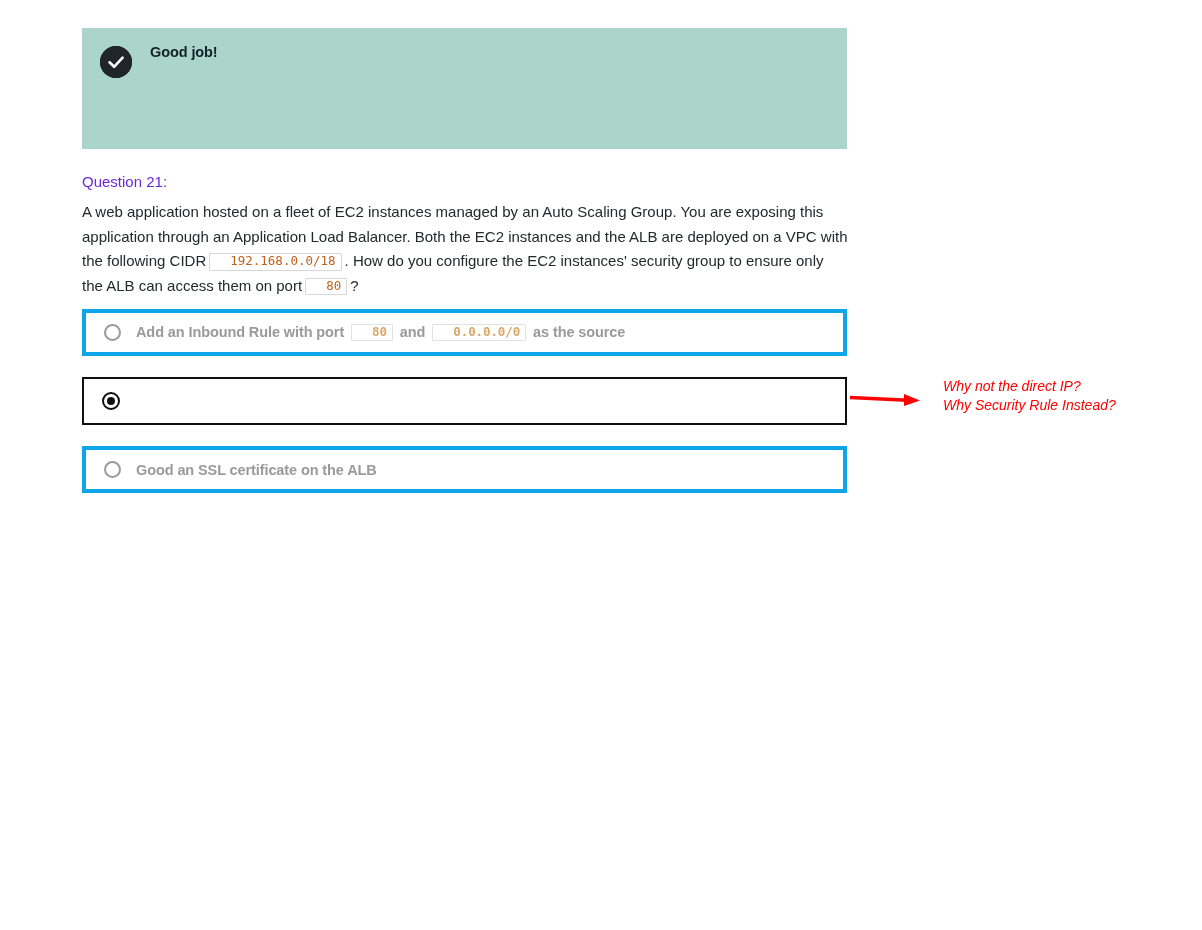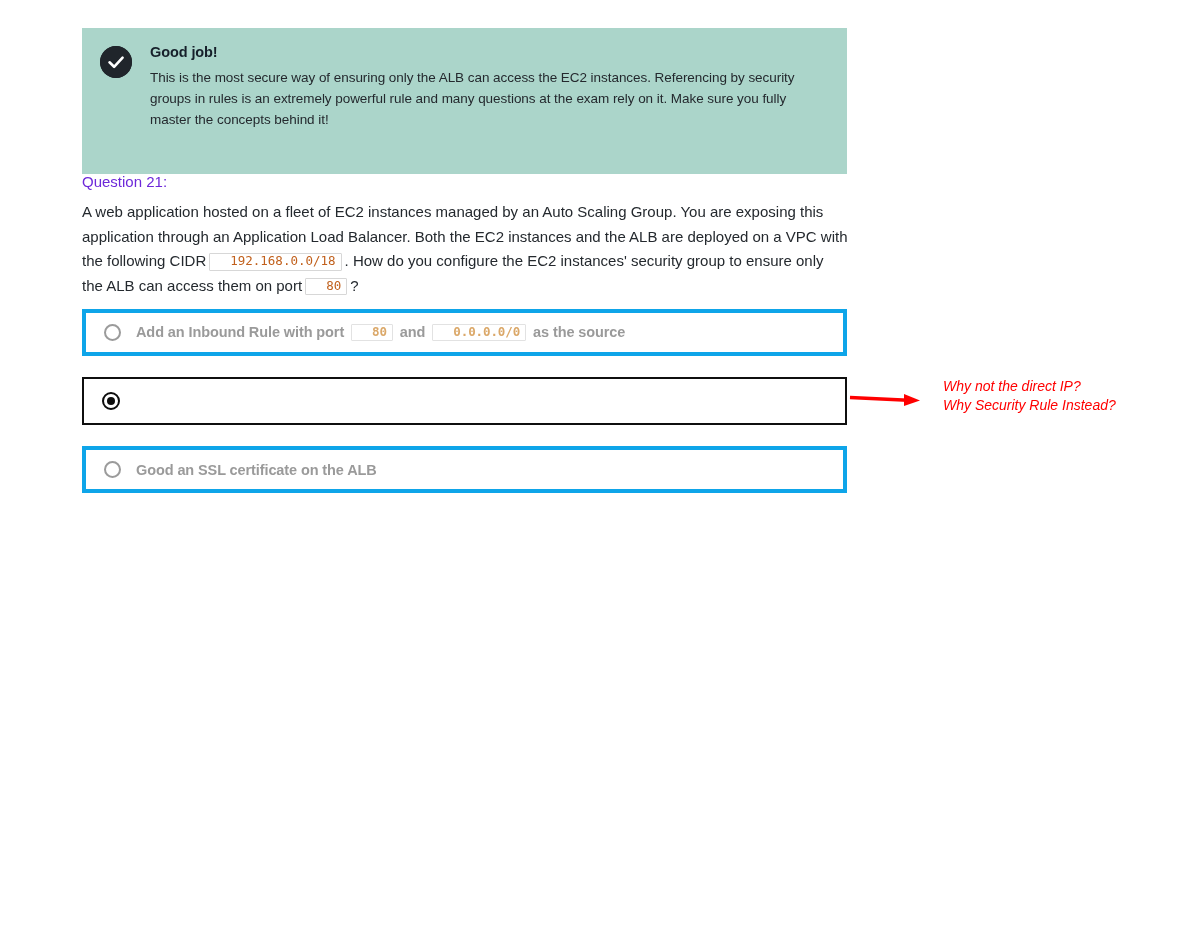--- a/index.html
+++ b/index.html
@@ -14,21 +14,21 @@
     font-family: "Liberation Sans", sans-serif;
     -webkit-font-smoothing: antialiased;
   }
 
   
   .feedback-banner {
     position: absolute;
     left: 82px;
     top: 28px;
     width: 765px;
-    height: 146px;
+    height: 121px;
     background: #abd5ca;
     box-sizing: border-box;
     padding: 16px 20px 16px 18px;
     display: flex;
     align-items: flex-start;
   }
   .feedback-icon-wrap {
     flex: 0 0 auto;
     width: 32px;
     height: 32px;
@@ -180,21 +180,20 @@
   <div class="feedback-icon-wrap">
     <span class="check-circle">
       <svg width="32" height="32" viewBox="0 0 32 32" aria-hidden="true">
         <circle cx="16" cy="16" r="16" fill="#20252b"></circle>
         <path d="M9.5 16.3 L14.1 20.8 L22.6 11.6" stroke="#ffffff" stroke-width="2.6" fill="none" stroke-linecap="round" stroke-linejoin="round"></path>
       </svg>
     </span>
   </div>
   <div class="feedback-body">
     <p class="feedback-title">Good job!</p>
-    <p class="feedback-text">This is the most secure way of ensuring only the ALB can access the EC2 instances. Referencing by security groups in rules is an extremely powerful rule and many questions at the exam rely on it. Make sure you fully master the concepts behind it!</p>
   </div>
 </div>
 
 <div class="question-label">Question 21:</div>
 
 <div class="question-text">
   <span>A web application hosted on a fleet of EC2 instances managed by an Auto Scaling Group. You are exposing this application through an Application Load Balancer. Both the EC2 instances and the ALB are deployed on a VPC with the following CIDR</span><code class="chip">192.168.0.0/18</code><span>. How do you configure the EC2 instances' security group to ensure only the ALB can access them on port</span><code class="chip">80</code><span>?</span>
 </div>
 
 <div class="options">

